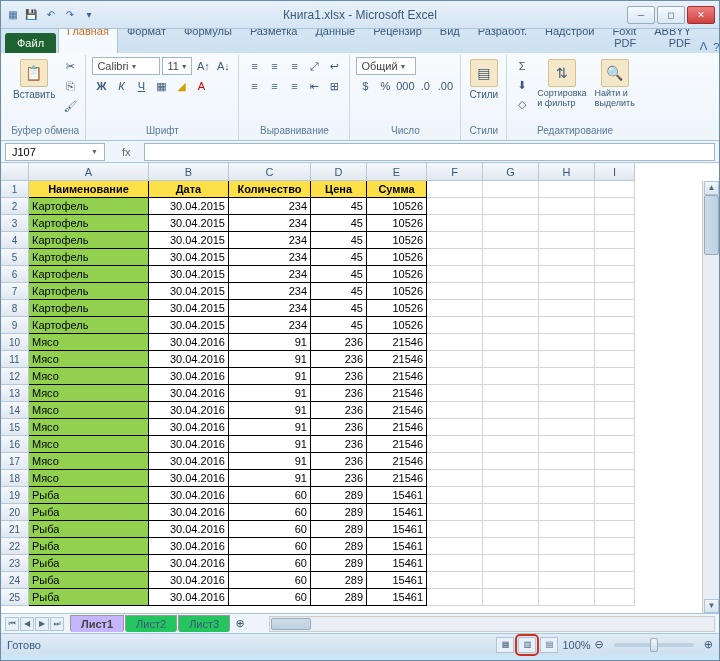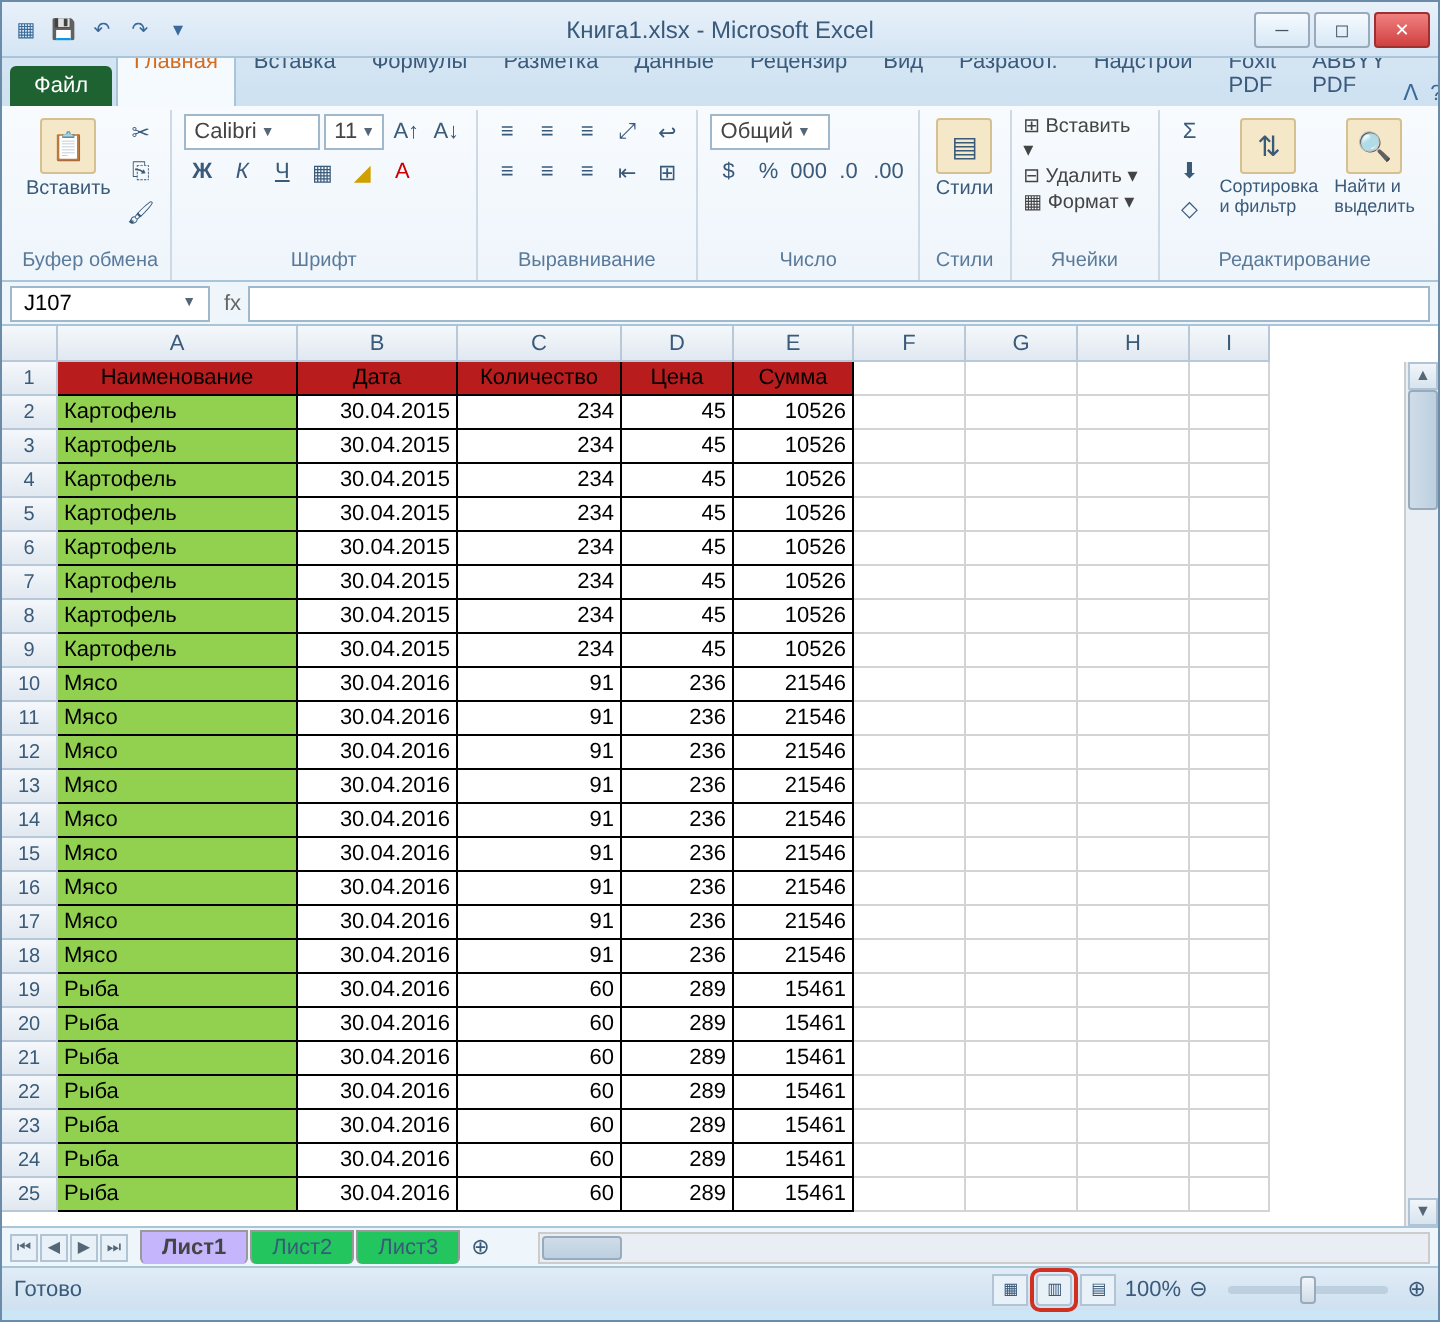--- a/index.html
+++ b/index.html
@@ -22,31 +22,31 @@
 .rg-label{font-size:10px;color:#5a7a9a;text-align:center;padding-bottom:2px}
 .rg-body{flex:1;display:flex;align-items:flex-start;gap:4px;font-size:11px;color:#444}
 .bigbtn{display:flex;flex-direction:column;align-items:center;gap:2px;padding:2px;font-size:10px;color:#3a5a7a}
 .bigbtn-ico{width:28px;height:28px;background:#f5e8c8;border:1px solid #d4c090;border-radius:2px;display:flex;align-items:center;justify-content:center;font-size:14px}
 .font-ctrls{display:flex;flex-direction:column;gap:2px}
 .font-row{display:flex;gap:2px;align-items:center}
 .font-sel{height:18px;border:1px solid #a0b8cc;background:#fff;font-size:11px;padding:0 4px;display:flex;align-items:center}
 .sq{width:18px;height:18px;border:1px solid transparent;display:flex;align-items:center;justify-content:center;font-size:11px;color:#3a5a7a}
 .namebox-row{height:22px;background:#eef5fb;border-bottom:1px solid #a9c5da;display:flex;align-items:center}
 .namebox{width:100px;height:18px;margin:0 4px;background:#fff;border:1px solid #a0b8cc;font-size:11px;padding:0 6px;display:flex;align-items:center;justify-content:space-between}
-.fx-label{font-size:11px;color:#666;margin:0 3px}
+.fx-label{font-size:11px;color:#666;margin:0 13px}
 .formula-bar{flex:1;height:18px;background:#fff;border:1px solid #a0b8cc;margin-right:4px}
 .grid-area{position:relative;height:450px;background:#fff;overflow:hidden}
 .col-headers{display:flex;height:18px;position:sticky;top:0}
 .corner{width:28px;height:18px;background:linear-gradient(#f5f8fb,#e0e8f0);border-right:1px solid #b8c8d8;border-bottom:1px solid #b8c8d8}
 .ch{height:18px;background:linear-gradient(#f5f8fb,#e0e8f0);border-right:1px solid #b8c8d8;border-bottom:1px solid #b8c8d8;text-align:center;font-size:11px;color:#3a5a7a;line-height:18px}
 .grid-body{height:432px;overflow-y:hidden;position:relative}
 .gr{display:flex;height:17px}
 .rh{width:28px;background:linear-gradient(#f5f8fb,#e0e8f0);border-right:1px solid #b8c8d8;border-bottom:1px solid #b8c8d8;text-align:center;font-size:10px;color:#3a5a7a;line-height:17px;flex-shrink:0}
 .gc{border-right:1px solid #d4d4d4;border-bottom:1px solid #d4d4d4;font-size:11px;padding:0 3px;line-height:17px;overflow:hidden;white-space:nowrap}
-.gc.hdr{background:#b91c1c;font-weight:normal;text-align:center;border-color:#000}
+.gc.hdr{background:#fde047;font-weight:bold;text-align:center;border-color:#000}
 .gc.name{background:#92d050;border-color:#000}
 .gc.data{text-align:right;border-color:#000}
 .gc.empty{border-color:#d4d4d4}
 .vscroll{position:absolute;right:0;top:18px;width:17px;bottom:0;background:#e8eef4;border-left:1px solid #ccc}
 .vthumb{position:absolute;top:14px;width:15px;left:1px;height:60px;background:linear-gradient(90deg,#d0dce8,#bcd0e0);border:1px solid #9ab;border-radius:2px}
 .varrow{width:15px;height:14px;background:linear-gradient(#f0f5fa,#d8e4ee);border:1px solid #b0c4d6;position:absolute;left:1px;font-size:8px;text-align:center;line-height:12px;color:#567}
 .sheet-tabs{height:20px;background:#eef5fb;display:flex;align-items:center;border-top:1px solid #a9c5da;padding:0 4px}
 .st-nav{display:flex;gap:1px;margin-right:6px}
 .st-nav span{width:14px;height:14px;border:1px solid #b0c4d6;background:#e8f0f8;font-size:8px;text-align:center;line-height:12px;color:#567}
 .stab{padding:2px 10px;font-size:11px;background:#fff;border:1px solid #999;border-bottom:none;border-radius:0 0 3px 3px;margin-right:1px;color:#444}
@@ -76,23 +76,23 @@
   <div class="title-text">Книга1.xlsx - Microsoft Excel</div>
   <div class="winbtns">
     <div class="winbtn">─</div>
     <div class="winbtn">◻</div>
     <div class="winbtn close">✕</div>
   </div>
 </div>
 
 <div class="ribbon-tabs">
   <div class="file-tab">Файл</div>
-  <div id="rtabs" style="display: flex;">
+  <div id="rtabs" style="display: flex; text-align: right;">
       <div class="rtab active">Главная</div>
-      <div class="rtab">Вставка</div>
+      <div class="rtab">Формат</div>
       <div class="rtab">Формулы</div>
       <div class="rtab">Разметка</div>
       <div class="rtab">Данные</div>
       <div class="rtab">Рецензир</div>
       <div class="rtab">Вид</div>
       <div class="rtab">Разработ.</div>
       <div class="rtab">Надстрой</div>
       <div class="rtab">Foxit PDF</div>
       <div class="rtab">ABBYY PDF</div>
     </div>
@@ -187,28 +187,20 @@
   </div>
   <div class="rgroup">
     <div class="rg-body">
         <div class="bigbtn">
           <div class="bigbtn-ico">▤</div>
           <span>Стили</span>
         </div>
       </div>
     <div class="rg-label">Стили</div>
   </div>
-  <div class="rgroup">
-    <div class="rg-body" style="flex-direction:column;gap:1px;font-size:10px">
-      <div>⊞ <span>Вставить</span> ▾</div>
-      <div>⊟ <span>Удалить</span> ▾</div>
-      <div>▦ <span>Формат</span> ▾</div>
-    </div>
-    <div class="rg-label">Ячейки</div>
-  </div>
   <div class="rgroup" style="border-right:none">
     <div class="rg-body">
       <div style="display:flex;flex-direction:column;gap:1px;font-size:10px">
         <span class="sq">Σ</span>
         <span class="sq">⬇</span>
         <span class="sq">◇</span>
       </div>
       <div class="bigbtn">
           <div class="bigbtn-ico">⇅</div>
           <span style="white-space:pre-line;font-size:9px;line-height:1.1">Сортировка

